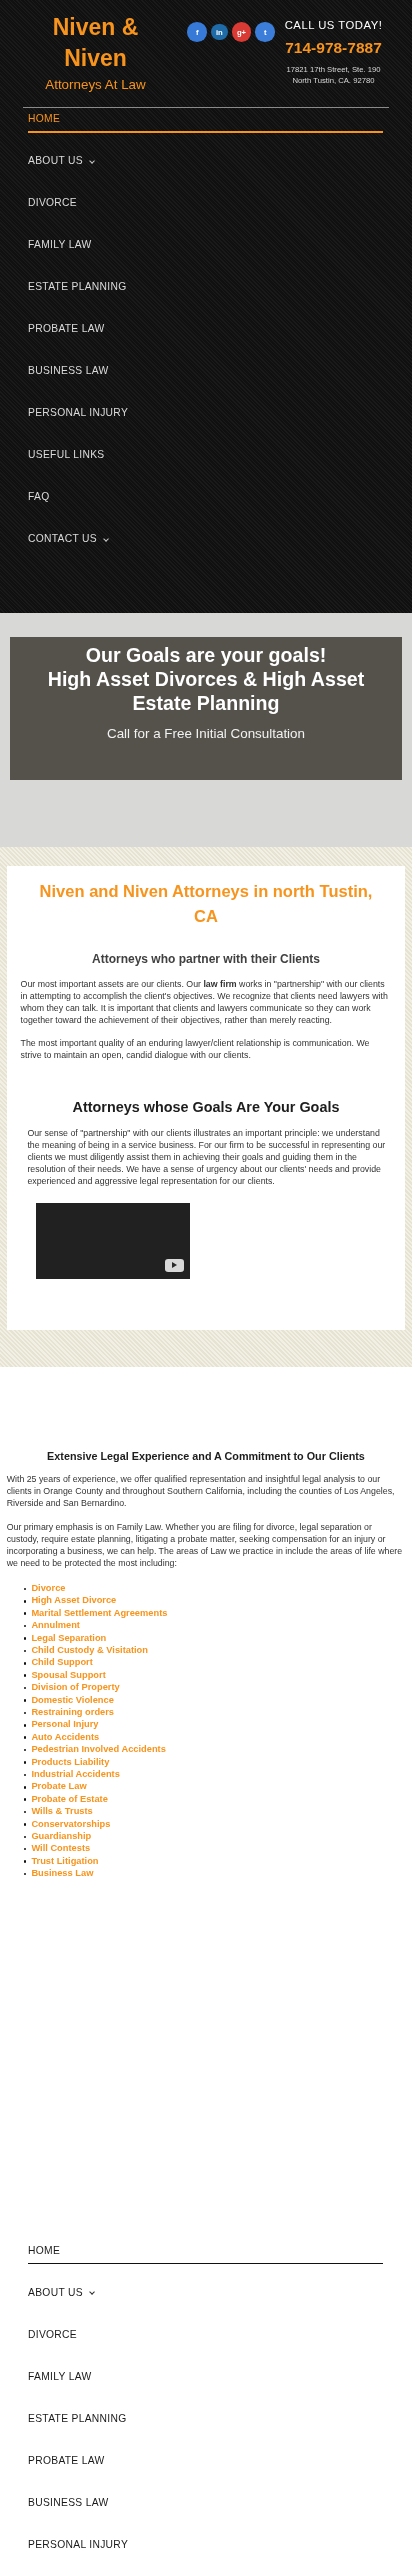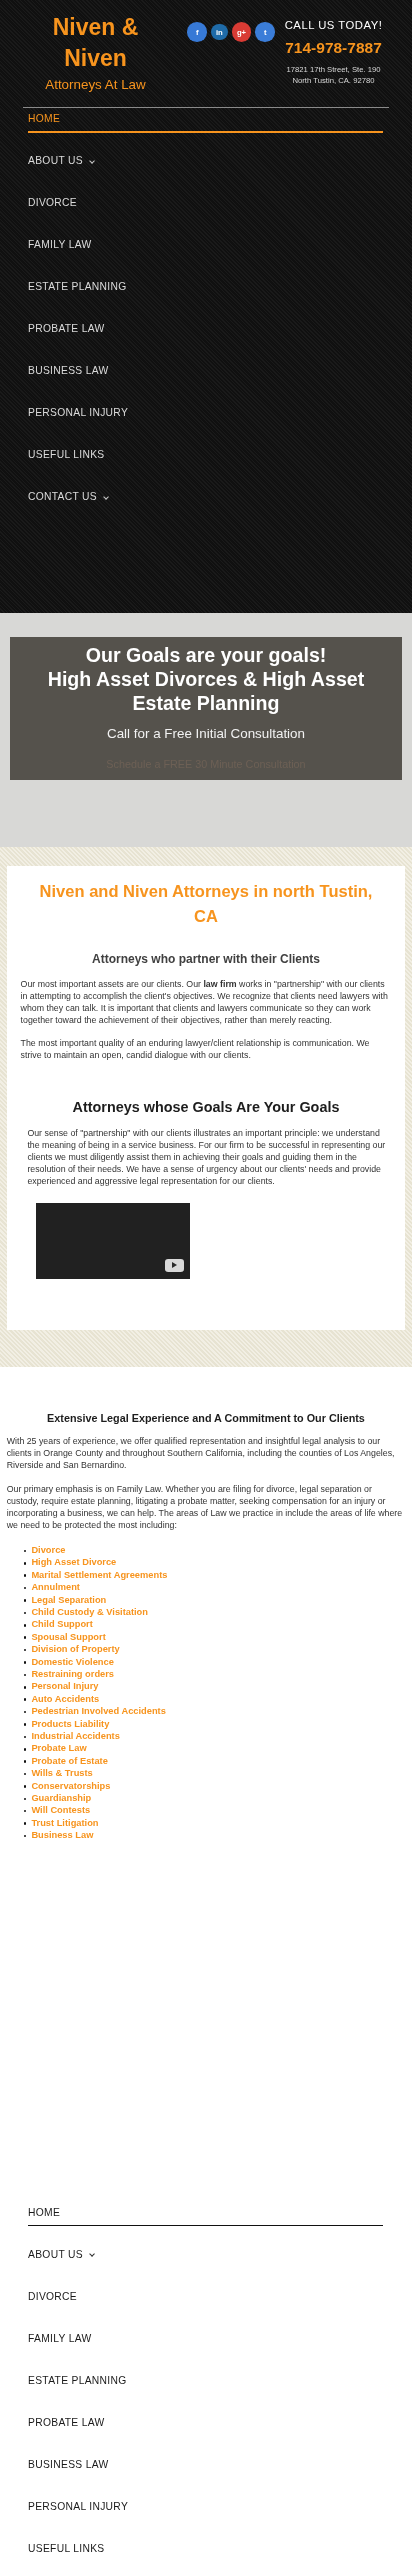--- a/index.html
+++ b/index.html
@@ -86,21 +86,21 @@
     background:#d9d9d9; border-radius:3.1px; display:flex; align-items:center; justify-content:center;
     cursor:pointer;
   }
   .video-play i {
     display:block; width:0; height:0;
     border-left:5.2px solid #2a2a2a; border-top:3.1px solid transparent; border-bottom:3.1px solid transparent;
   }
 
   
   .white-section { height:1497px; overflow:hidden; background:#fff; }
-  .experience { padding:45px 6.7px 0 6.7px; }
+  .experience { padding:45px 6.7px 0 6.7px;margin-top:38px; }
   .exp-heading { font-size:10.8px; font-weight:bold; color:#1d1d1d; text-align:center; }
   .exp-p { font-size:8.8px; line-height:12px; color:#333; margin-top:11.3px; }
   .practice-list { list-style:none; margin:15.5px 0 0 17px; }
   .practice-list li {
     position:relative; padding-left:7.7px; margin-bottom:2.6px;
     font-size:9.3px; font-weight:bold; color:#f7941e; line-height:9.8px; cursor:pointer;
   }
   .practice-list li::before {
     content:""; position:absolute; left:0; top:3.6px; width:2.6px; height:2.6px;
     border-radius:50%; background:#111;
@@ -191,37 +191,40 @@
         <li>
           <span>PERSONAL INJURY</span>
           
         </li>
 
         <li>
           <span>USEFUL LINKS</span>
           
         </li>
 
+        <li>
+          <span>FAQ</span>
+          
+        </li>
 
         <li>
           <span>CONTACT US</span><span class="chev"></span>
           
         </li>
 
     </ul>
   </nav>
 </header>
 
 <section class="gray-band">
   <div class="goals-banner">
     <div class="banner-line">Our Goals are your goals!</div>
     <div class="banner-line">High Asset Divorces &amp; High Asset</div>
     <div class="banner-line">Estate Planning</div>
     <div class="banner-cta">Call for a Free Initial Consultation</div>
-    <div class="banner-subtle">Schedule a FREE 30 Minute Consultation</div>
   </div>
 </section>
 
 <section class="stripe-band">
   <div class="content-box">
     <h1 class="intro-title">
       <div>Niven and Niven Attorneys in north Tustin,</div>
       <div>CA</div>
     </h1>
     <h2 class="partner-heading">Attorneys who partner with their Clients</h2>

